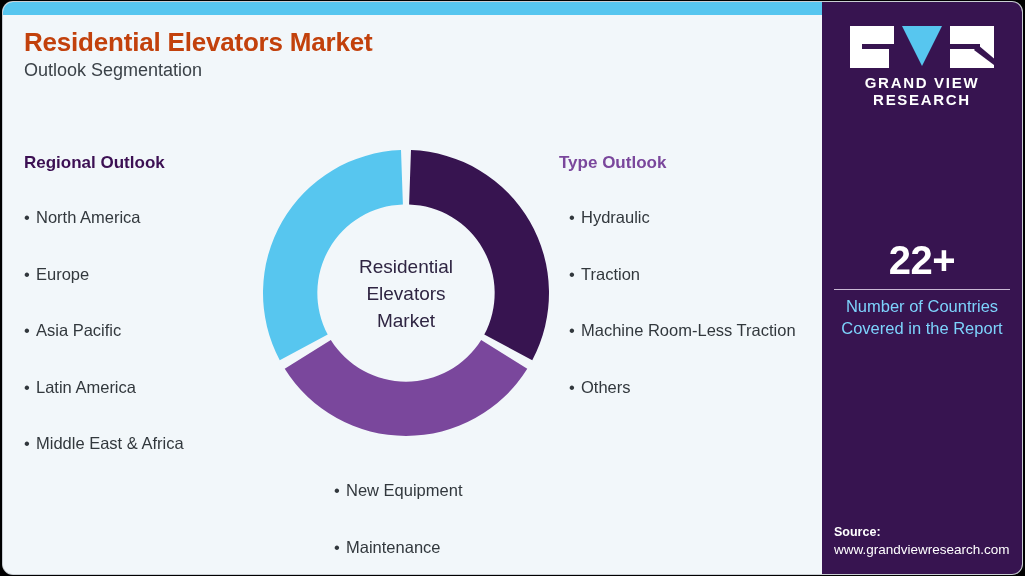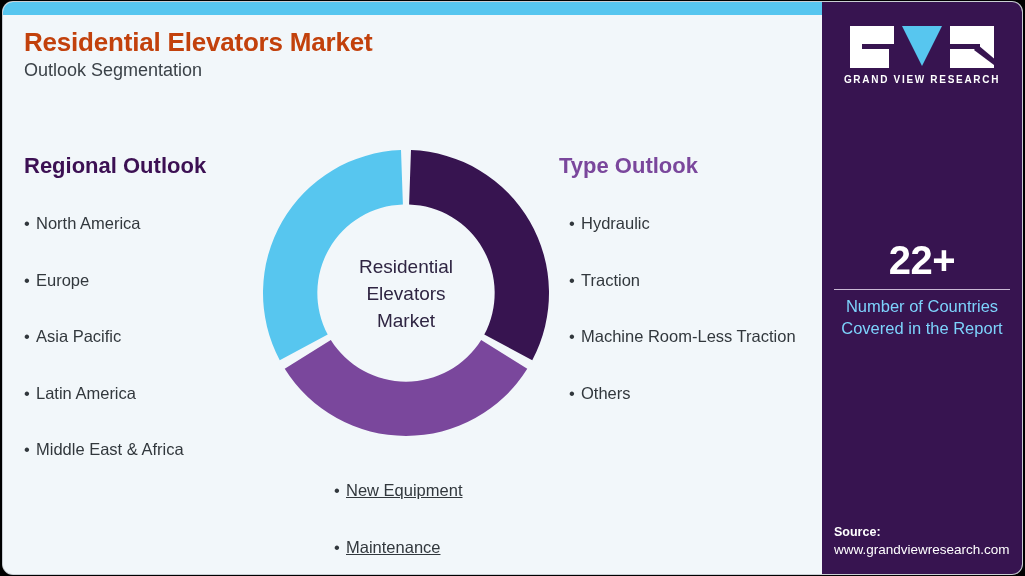--- a/index.html
+++ b/index.html
@@ -71,21 +71,21 @@
     font-size: 18px;
     color: #3b4248;
     white-space: nowrap;
   }
 
   
   .outlook {
     position: absolute;
   }
   .outlook-title {
-    font-size: 22px;
+    font-size: 17px;
     font-weight: bold;
     margin: 0 0 5px 0;
     white-space: nowrap;
   }
   .outlook-list {
     list-style: none;
     margin: 0;
     padding: 0;
   }
   .outlook-list li {
@@ -103,21 +103,21 @@
 
   #regional-outlook { left: 21px; top: 151px; }
   #regional-outlook .outlook-title { color: #3c1053; }
 
   #type-outlook { left: 556px; top: 151px; }
   #type-outlook .outlook-title { color: #7a479c; }
   #type-outlook .outlook-list li { padding-left: 10px; }
 
   #business-outlook { left: 322px; top: 444px; text-align: left; }
   #business-outlook .outlook-title { color: #57c6ef; font-size: 19px; }
-  #business-outlook .outlook-list li { padding-left: 9px; text-decoration: underline; }
+  #business-outlook .outlook-list li { padding-left: 9px; }
 
   
   .donut-wrap {
     position: absolute;
     left: 258px;
     top: 146px;
     width: 290px;
     height: 290px;
   }
   .donut-center-text {
@@ -157,21 +157,21 @@
     width: 200px;
     text-align: center;
   }
   .logo-mark {
     display: block;
     margin: 0 auto;
   }
   .logo-word {
     display: block;
     margin-top: 6px;
-    font-size: 10px;
+    font-size: 15px;
     font-weight: bold;
     letter-spacing: 1.7px;
     color: #ffffff;
   }
 
   .stat-box {
     position: absolute;
     left: 12px;
     top: 235px;
     width: 176px;

